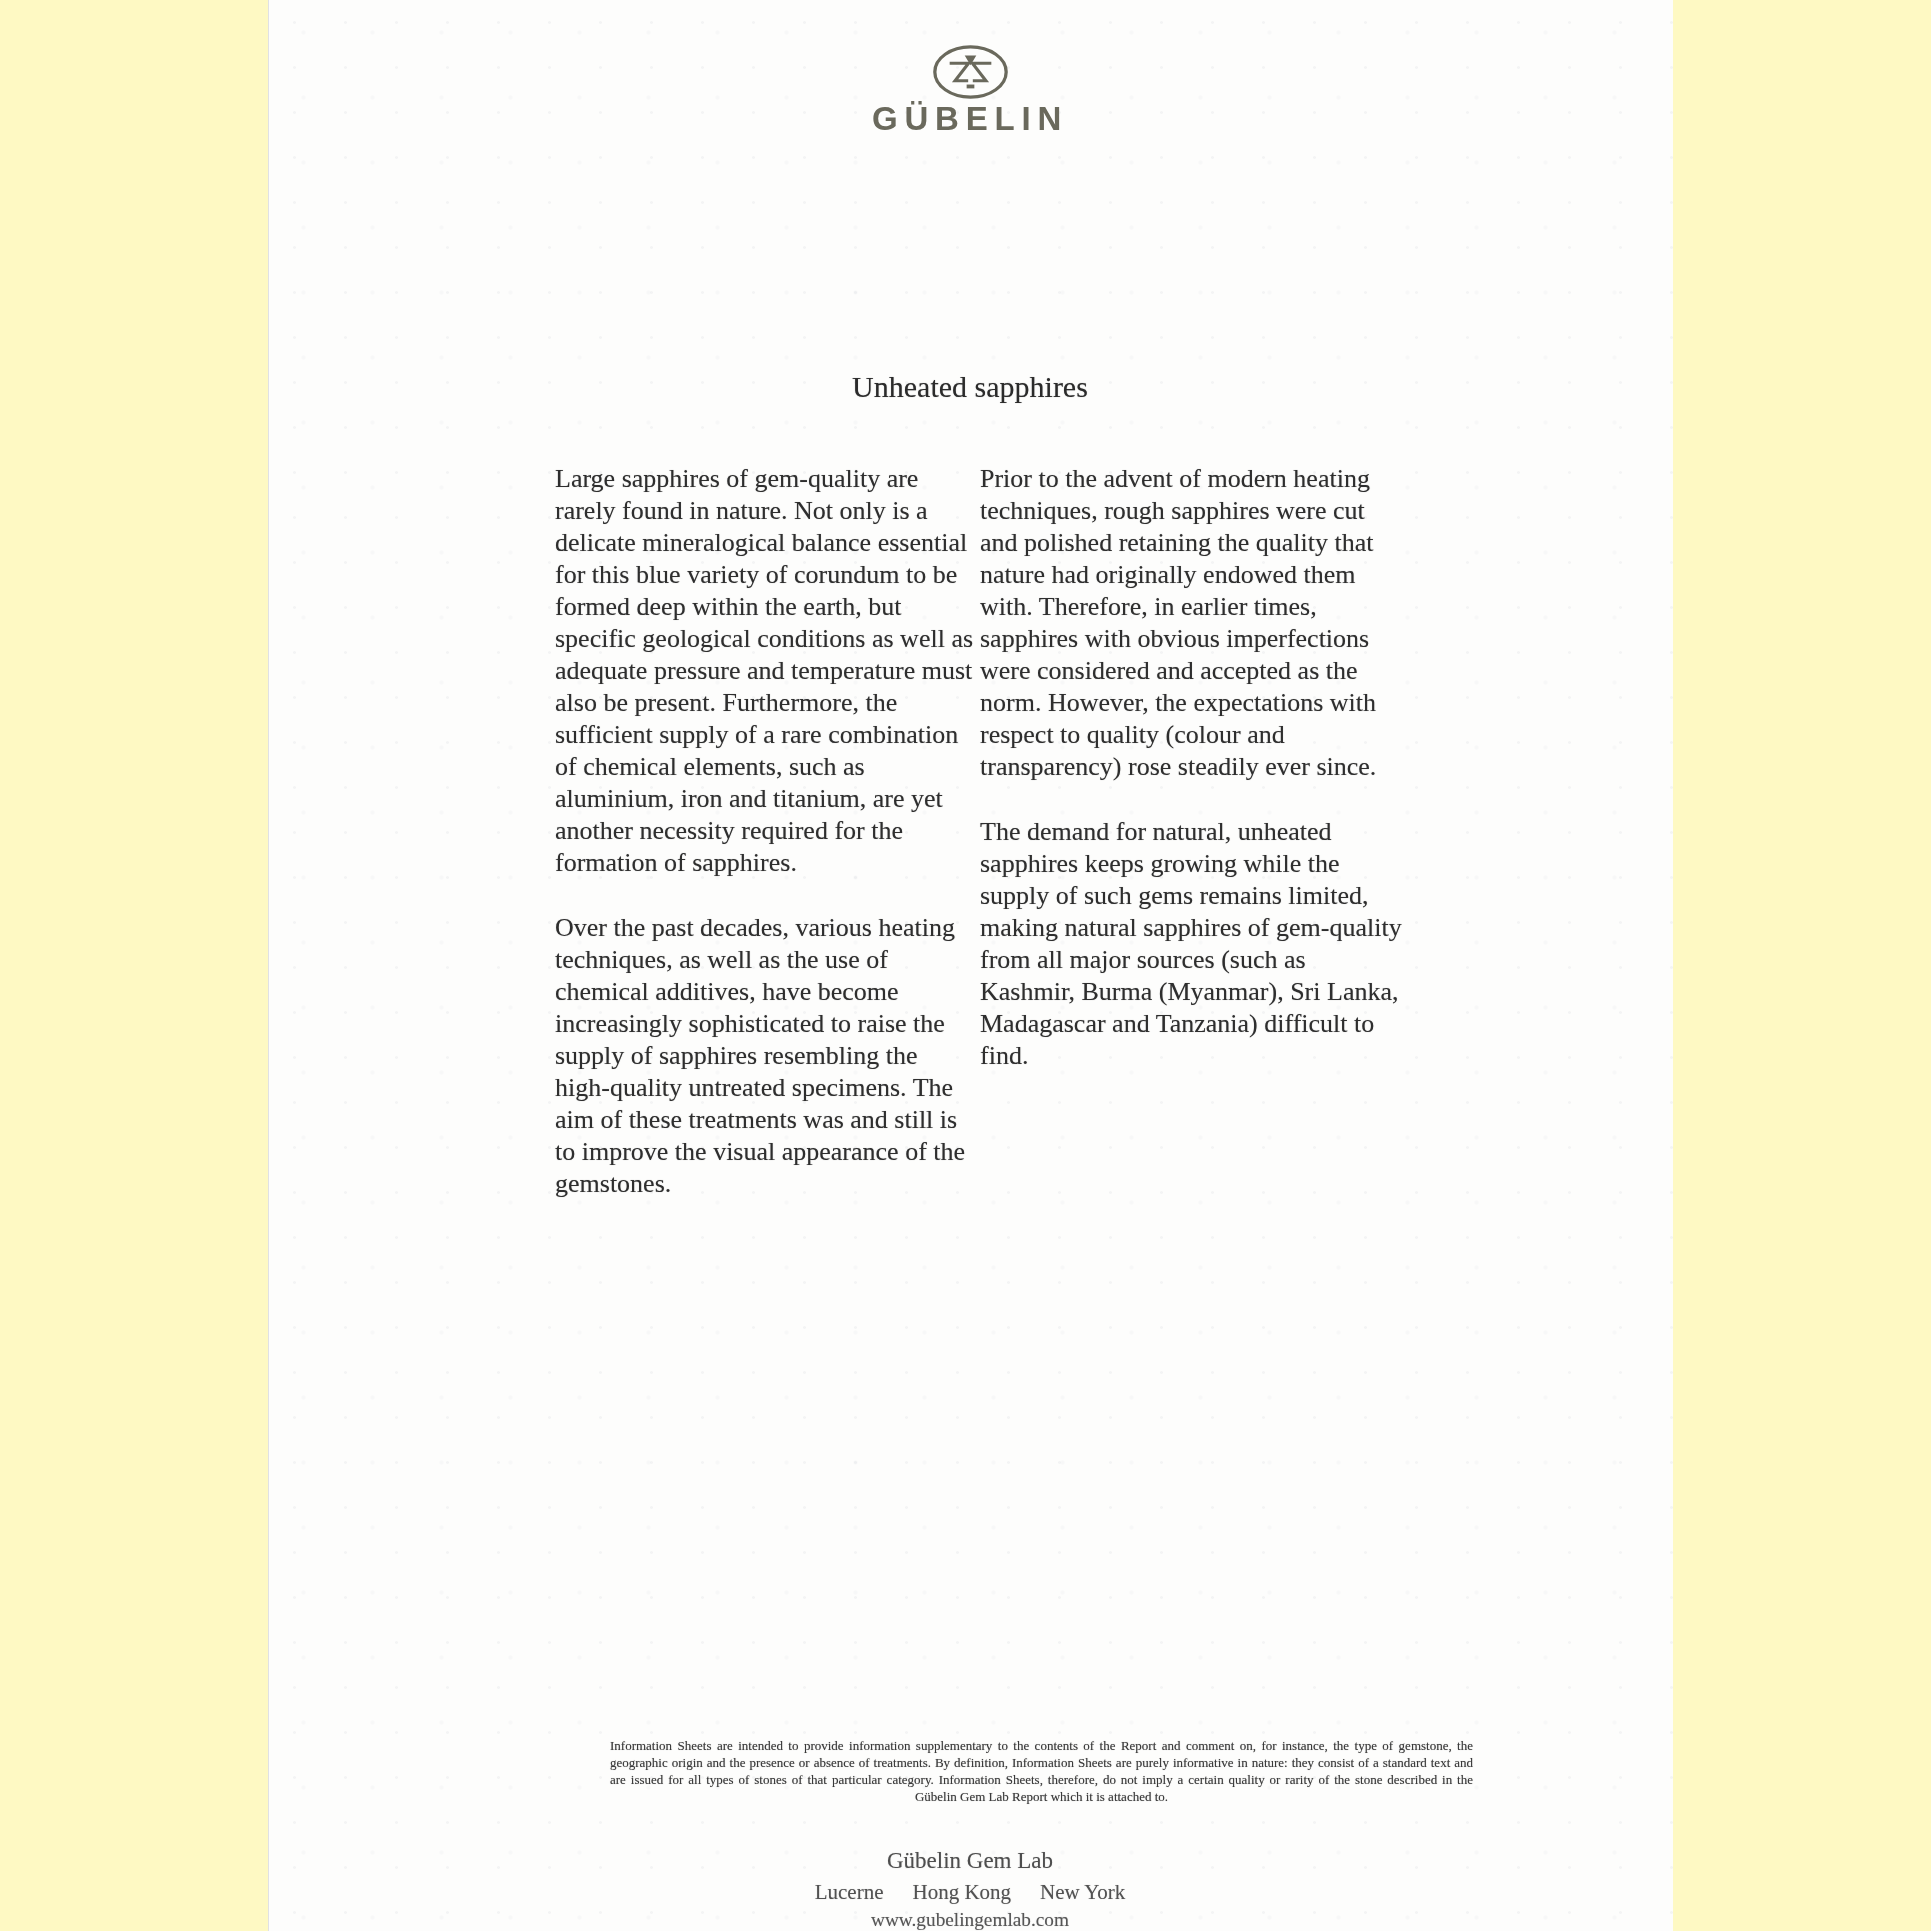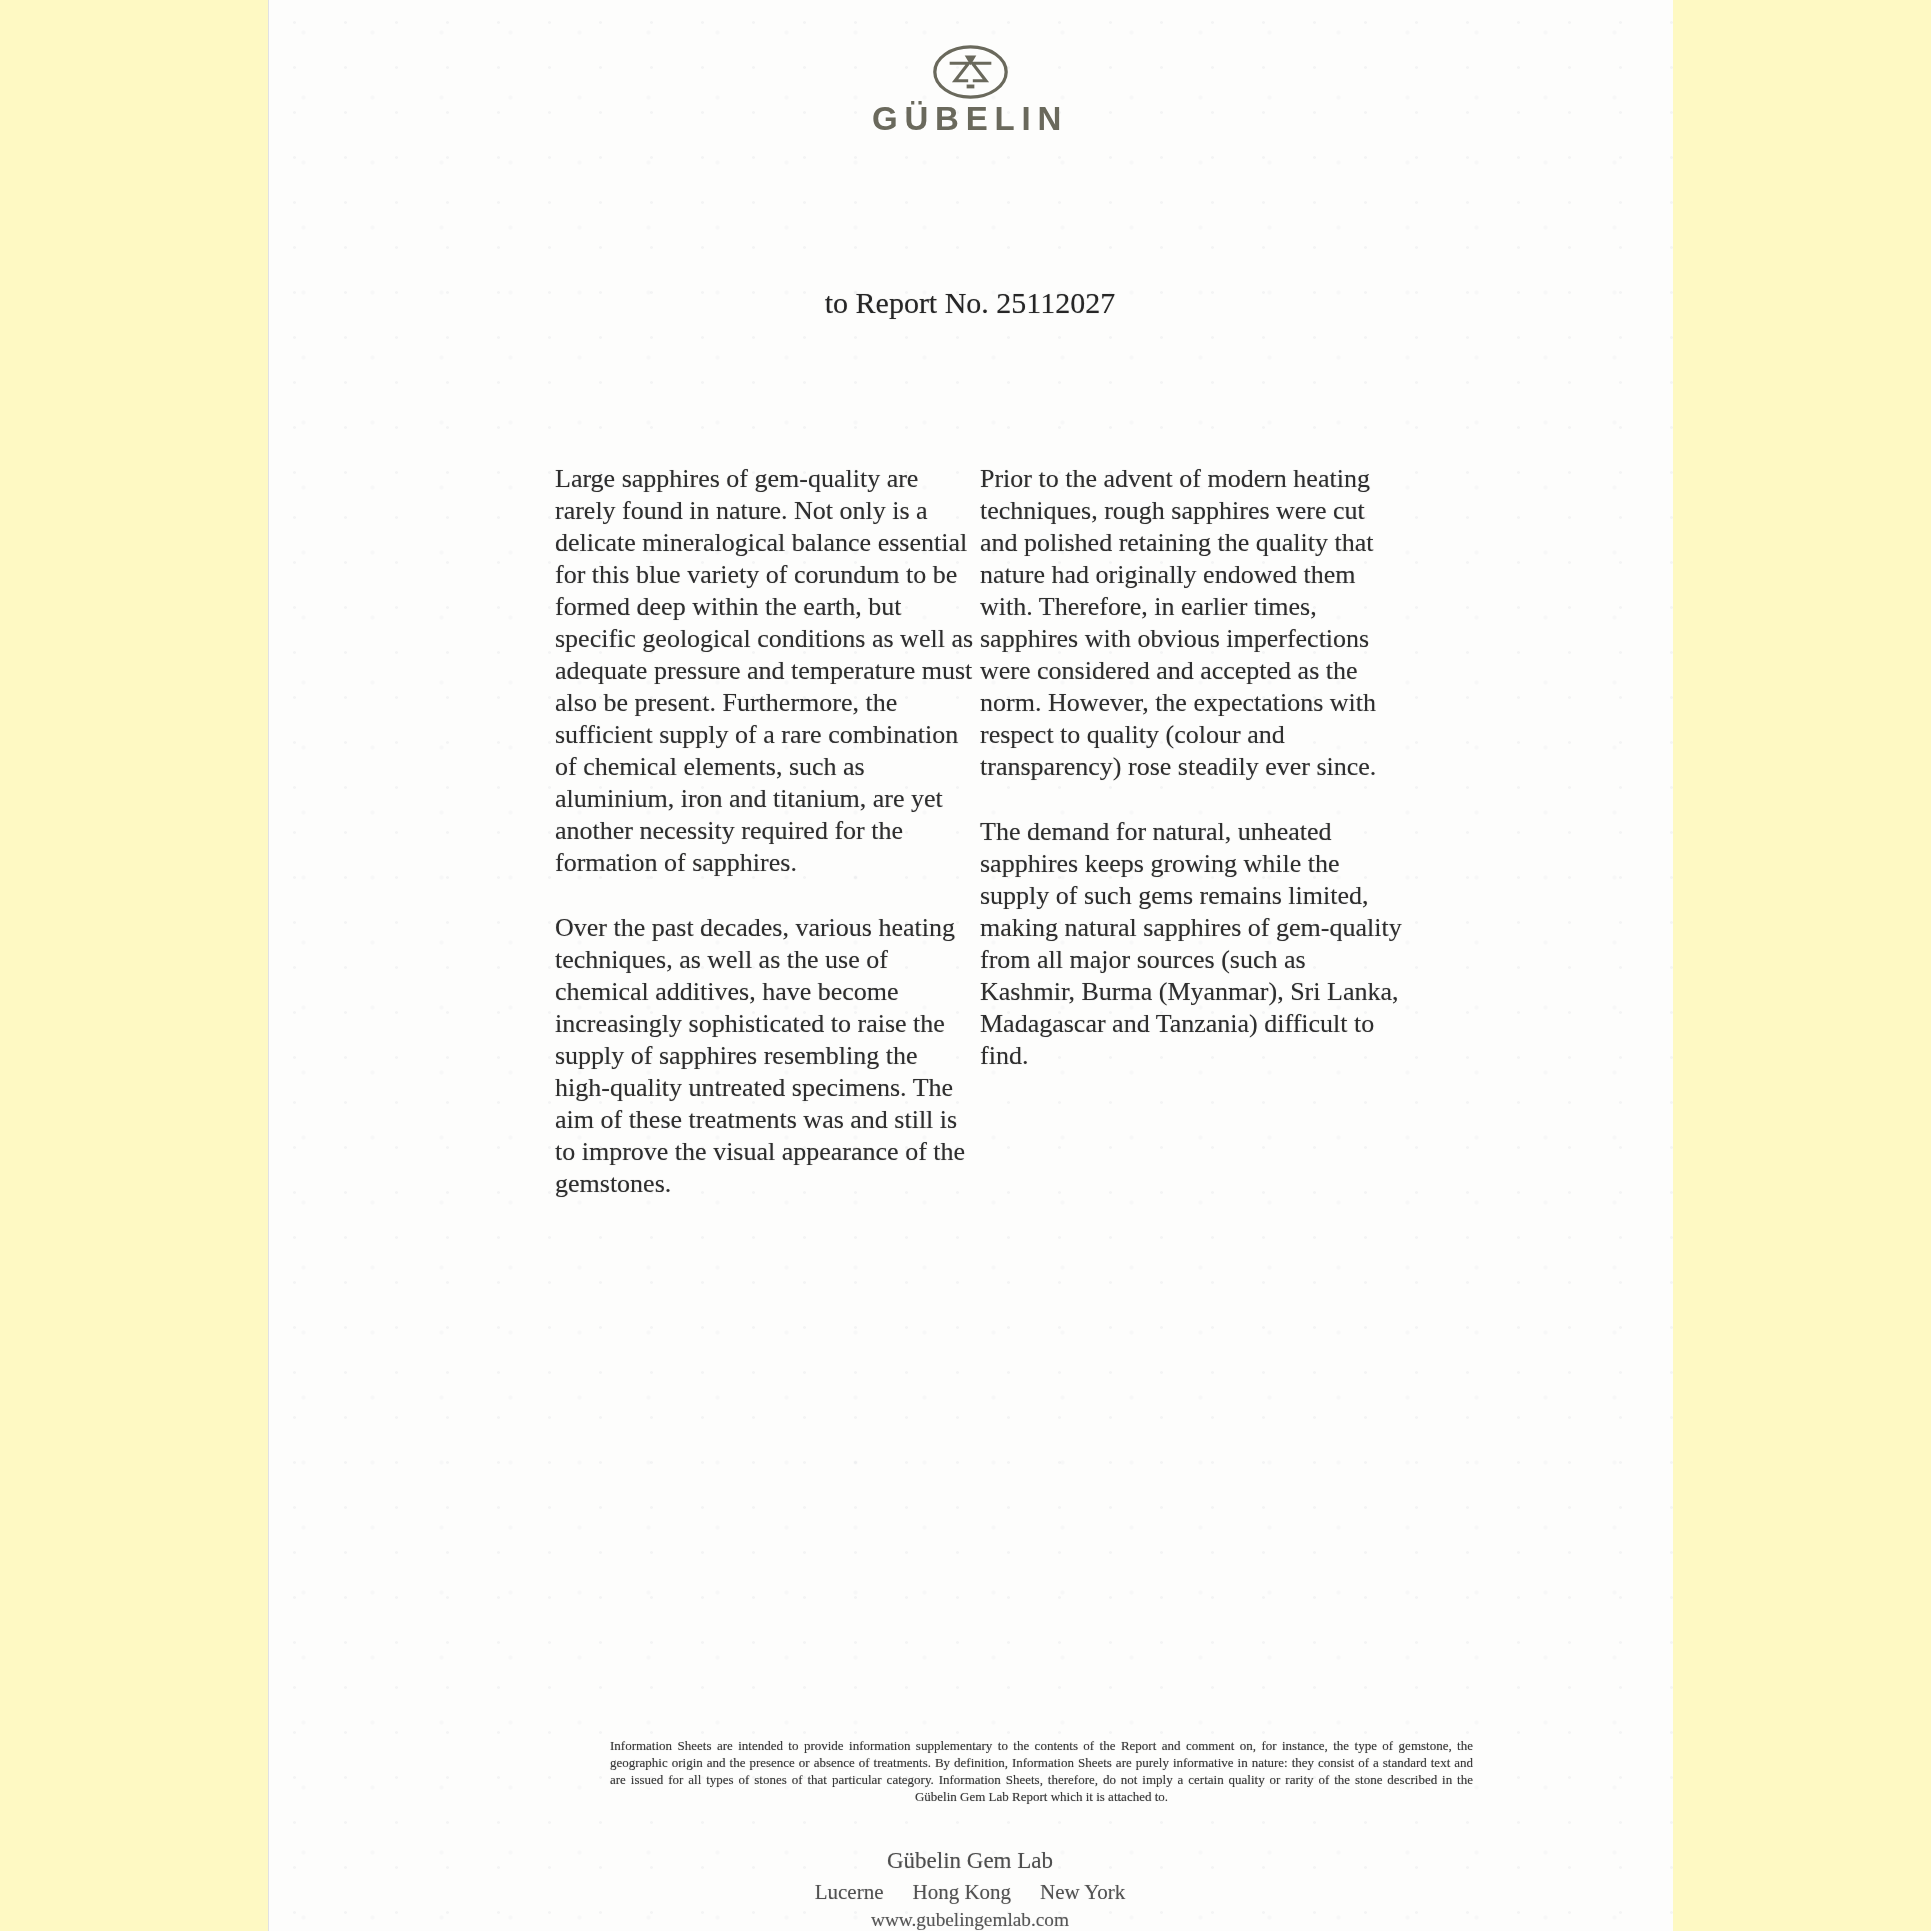--- a/index.html
+++ b/index.html
@@ -112,21 +112,21 @@
       <ellipse cx="42" cy="31" rx="37" ry="26" stroke="#6a695c" stroke-width="3.4"></ellipse>
       <path d="M22 22 H40 L26 40 H38" stroke="#6a695c" stroke-width="3.2" fill="none" stroke-linecap="square"></path>
       <path d="M62 22 H44 L58 40 H46" stroke="#6a695c" stroke-width="3.2" fill="none" stroke-linecap="square"></path>
       <path d="M36 14 H48 L42 24 Z" fill="#6a695c"></path>
       <path d="M38 44 H46 V48 H38 Z" fill="#6a695c"></path>
     </svg>
   </div>
 
   <div class="centered wordmark">GÜBELIN</div>
 
-  <div class="centered report-line">to Report No. 25112027</div>
+  <div class="centered sheet-heading">Unheated sapphires</div>
 
   <div class="columns">
     <div class="col">
       <p>Large sapphires of gem-quality are rarely found in nature. Not only is a delicate mineralogical balance essential for this blue variety of corundum to be formed deep within the earth, but specific geological conditions as well as adequate pressure and temperature must also be present. Furthermore, the sufficient supply of a rare combination of chemical elements, such as aluminium, iron and titanium, are yet another necessity required for the formation of sapphires.</p>
       <p>Over the past decades, various heating techniques, as well as the use of chemical additives, have become increasingly sophisticated to raise the supply of sapphires resembling the high-quality untreated specimens. The aim of these treatments was and still is to improve the visual appearance of the gemstones.</p>
     </div>
     <div class="col">
       <p>Prior to the advent of modern heating techniques, rough sapphires were cut and polished retaining the quality that nature had originally endowed them with. Therefore, in earlier times, sapphires with obvious imperfections were considered and accepted as the norm. However, the expectations with respect to quality (colour and transparency) rose steadily ever since.</p>
       <p>The demand for natural, unheated sapphires keeps growing while the supply of such gems remains limited, making natural sapphires of gem-quality from all major sources (such as Kashmir, Burma (Myanmar), Sri Lanka, Madagascar and Tanzania) difficult to find.</p>
     </div>

